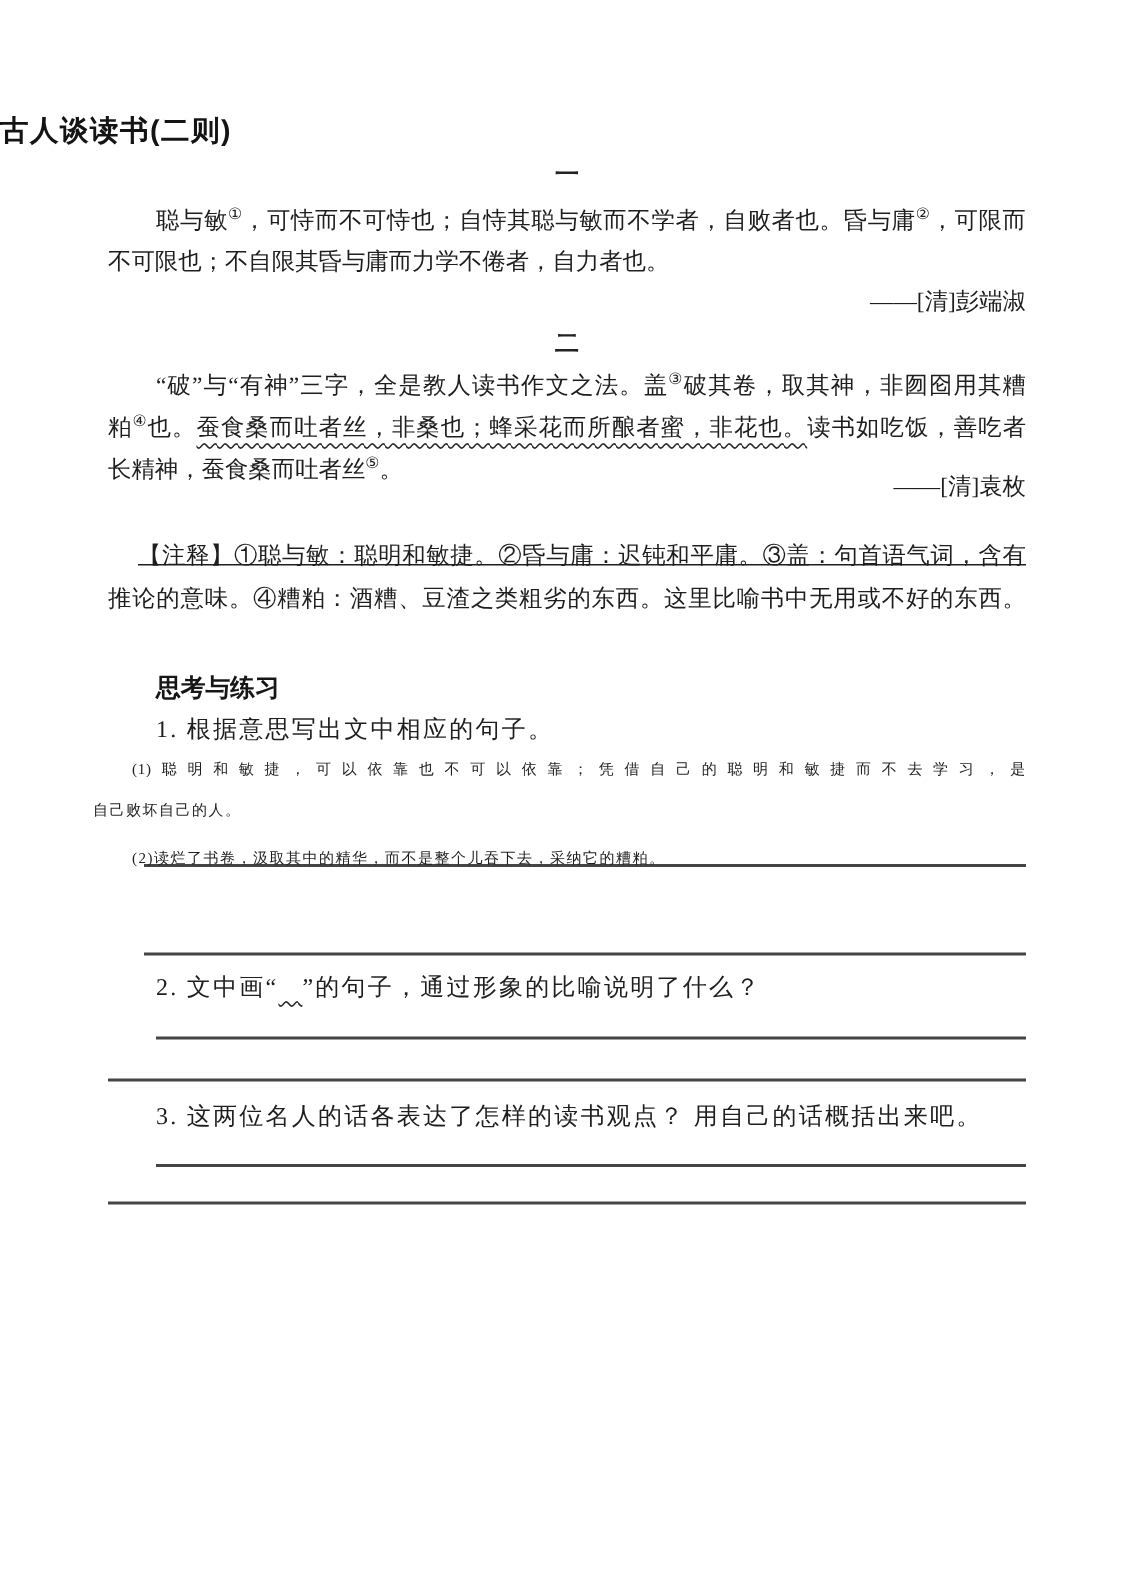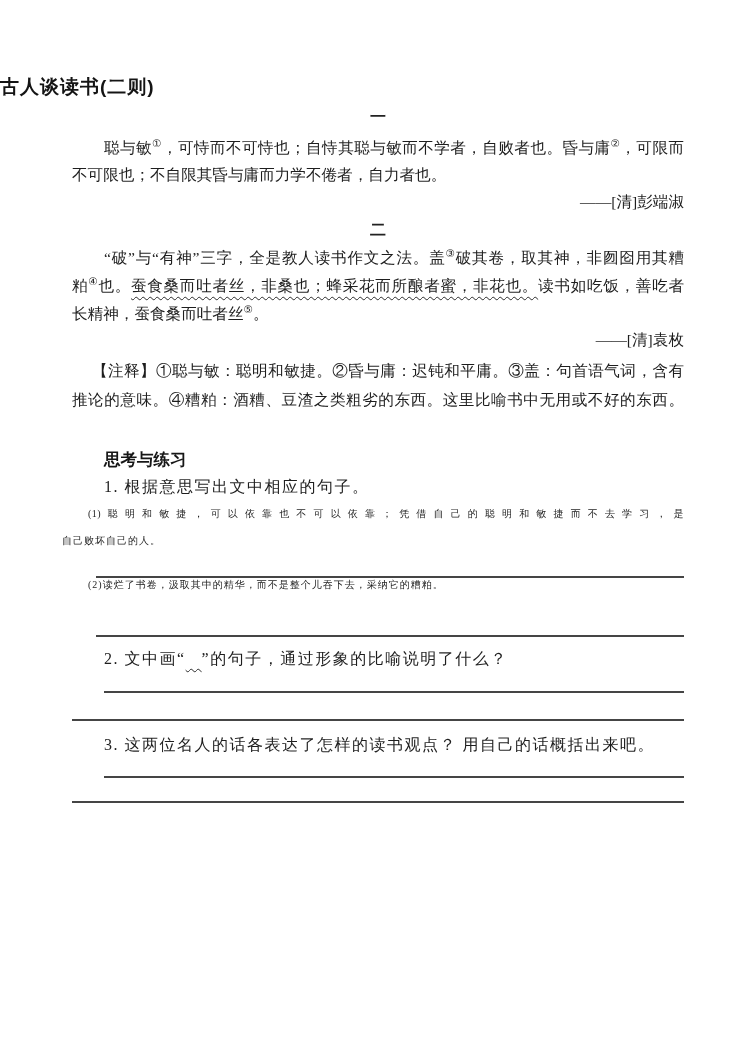--- a/index.html
+++ b/index.html
@@ -21,21 +21,21 @@
     position:absolute;left:72px;width:612px;
     text-align:center;font-size:16px;font-weight:bold;line-height:22px;color:#222;
   }
   .line{
     position:absolute;left:72px;width:612px;
     font-size:15.6px;line-height:22px;letter-spacing:0;
     text-align:left;white-space:normal;
   }
   .fill{text-align:justify;text-align-last:justify;}
   .indent2{text-indent:32px;}
-  .indent1{text-indent:20px;}
+  .indent1{text-indent:20px;text-decoration:underline;}
   .outdent{margin-left:-10px;}
   .attr{text-align:right;text-align-last:right;padding-right:4px;}
   .sup{font-size:10.5px;vertical-align:super;letter-spacing:0;line-height:0;}
   .wavy{
     text-decoration-line:underline;
     text-decoration-style:wavy;
     text-decoration-thickness:1px;
     text-decoration-color:#2b2b2b;
     text-underline-offset:5px;
     margin-top:19px;
@@ -75,35 +75,35 @@
 
   <div class="line fill indent2" style="top:137px"><span>聪与敏</span><span class="sup">①</span><span>，可恃而不可恃也；自恃其聪与敏而不学者，自败者也。昏与庸</span><span class="sup">②</span><span>，可限而</span></div>
   <div class="line" style="top:164px"><span>不可限也；不自限其昏与庸而力学不倦者，自力者也。</span></div>
   <div class="line attr" style="top:191px">——[清]彭端淑</div>
 
   <div class="secmark" style="top:219px">二</div>
 
   <div class="line fill indent2" style="top:247px"><span>“破”与“有神”三字，全是教人读书作文之法。盖</span><span class="sup">③</span><span>破其卷，取其神，非囫囵用其糟</span></div>
   <div class="line fill" style="top:275px"><span>粕</span><span class="sup">④</span><span>也。</span><span class="wavy">蚕食桑而吐者丝，非桑也；蜂采花而所酿者蜜，非花也。</span><span>读书如吃饭，善吃者</span></div>
   <div class="line" style="top:303px"><span>长精神，蚕食桑而吐者丝</span><span class="sup">⑤</span><span>。</span></div>
-  <div class="line attr" style="top:329px">——[清]袁枚</div>
+  <div class="line attr" style="top:314px">——[清]袁枚</div>
 
   <div class="line fill indent1" style="top:360px">【注释】①聪与敏：聪明和敏捷。②昏与庸：迟钝和平庸。③盖：句首语气词，含有</div>
   <div class="line fill" style="top:389px">推论的意味。④糟粕：酒糟、豆渣之类粗劣的东西。这里比喻书中无用或不好的东西。</div>
 
   <div class="line ex-head" style="top:448px">思考与练习</div>
 
   <div class="line ex-q" style="top:476px">1. 根据意思写出文中相应的句子。</div>
 
   <div class="line ex-item fill" style="top:503px">(1)聪明和敏捷，可以依靠也不可以依靠；凭借自己的聪明和敏捷而不去学习，是</div>
   <div class="line ex-item outdent" style="top:530px;text-indent:0">自己败坏自己的人。</div>
 
   <div class="rule r-ind1" style="top:576px"></div>
 
-  <div class="line ex-item" style="top:574px">(2)读烂了书卷，汲取其中的精华，而不是整个儿吞下去，采纳它的糟粕。</div>
+  <div class="line ex-item" style="top:562px">(2)读烂了书卷，汲取其中的精华，而不是整个儿吞下去，采纳它的糟粕。</div>
 
   <div class="rule r-ind1" style="top:635px"></div>
 
   <div class="line ex-q" style="top:648px"><span>2. 文中画“</span><span class="blank-wavy">&nbsp;&nbsp;&nbsp;&nbsp;</span><span>”的句子，通过形象的比喻说明了什么？</span></div>
 
   <div class="rule r-ind2" style="top:691px"></div>
   <div class="rule r-full" style="top:719px"></div>
 
   <div class="line ex-q" style="top:734px">3. 这两位名人的话各表达了怎样的读书观点？ 用自己的话概括出来吧。</div>
 

